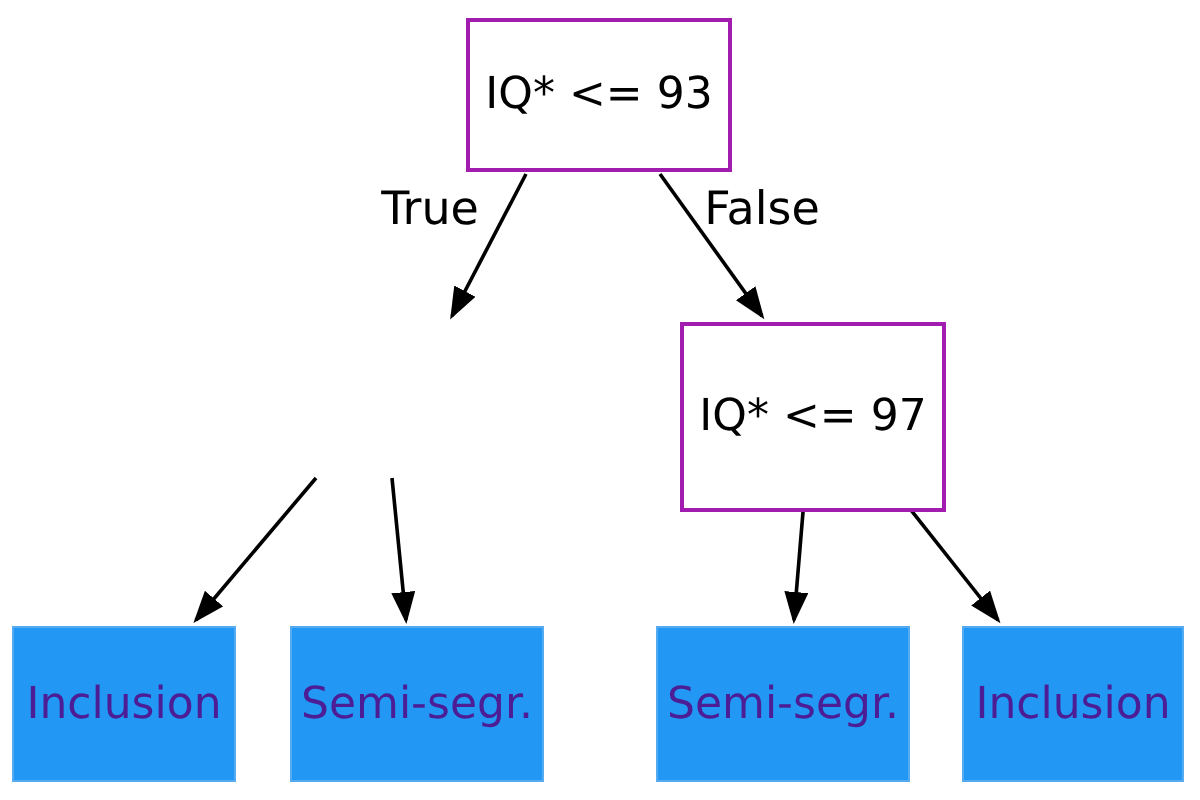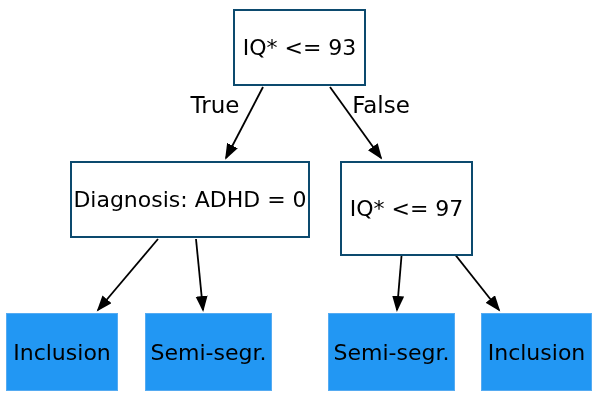--- a/index.html
+++ b/index.html
@@ -20,42 +20,42 @@
     position: absolute;
     left: 0;
     top: 0;
     width: 600px;
     height: 400px;
     pointer-events: none;
   }
   .node {
     position: absolute;
     background: #ffffff;
-    border: 2px solid #0c4a6e;
+    border: 2px solid #a21caf;
     display: flex;
     align-items: center;
     justify-content: center;
     font-size: 22px;
     white-space: nowrap;
     box-sizing: border-box;
   }
   .node.root  { left: 233px; top: 9px;   width: 133px; height: 77px; }
   .node.left  { left: 70px;  top: 161px; width: 240px; height: 77px; }
   .node.right { left: 340px; top: 161px; width: 133px; height: 95px; }
   .leaf {
     position: absolute;
     background: #2297f3;
     border: 1px solid #55abf2;
     display: flex;
     align-items: center;
     justify-content: center;
     font-size: 22px;
     white-space: nowrap;
     box-sizing: border-box;
-    color: #000000;
+    color: #4c1d95;
   }
   .leaf.l1 { left: 6px;   top: 313px; width: 112px; height: 78px; }
   .leaf.l2 { left: 145px; top: 313px; width: 127px; height: 78px; }
   .leaf.l3 { left: 328px; top: 313px; width: 127px; height: 78px; }
   .leaf.l4 { left: 481px; top: 313px; width: 111px; height: 78px; }
   .edge-label {
     position: absolute;
     transform: translate(-50%, -50%);
     font-size: 23px;
     white-space: nowrap;
@@ -80,21 +80,20 @@
     <line x1="196" y1="239" x2="203" y2="310" stroke="#000000" stroke-width="1.8" marker-end="url(#arrow)"></line>
     <line x1="403" y1="238" x2="397" y2="310" stroke="#000000" stroke-width="1.8" marker-end="url(#arrow)"></line>
     <line x1="442" y1="238" x2="499" y2="310" stroke="#000000" stroke-width="1.8" marker-end="url(#arrow)"></line>
   </svg>
 
   <div class="node root">IQ* &lt;= 93</div>
 
   <div class="edge-label f">False</div>
   <div class="edge-label t">True</div>
 
-  <div class="node left">Diagnosis: ADHD = 0</div>
   <div class="node right">IQ* &lt;= 97</div>
 
   <div class="leaf l1">Inclusion</div>
   <div class="leaf l2">Semi-segr.</div>
   <div class="leaf l3">Semi-segr.</div>
   <div class="leaf l4">Inclusion</div>
 
 </div>
 
 </body></html>

